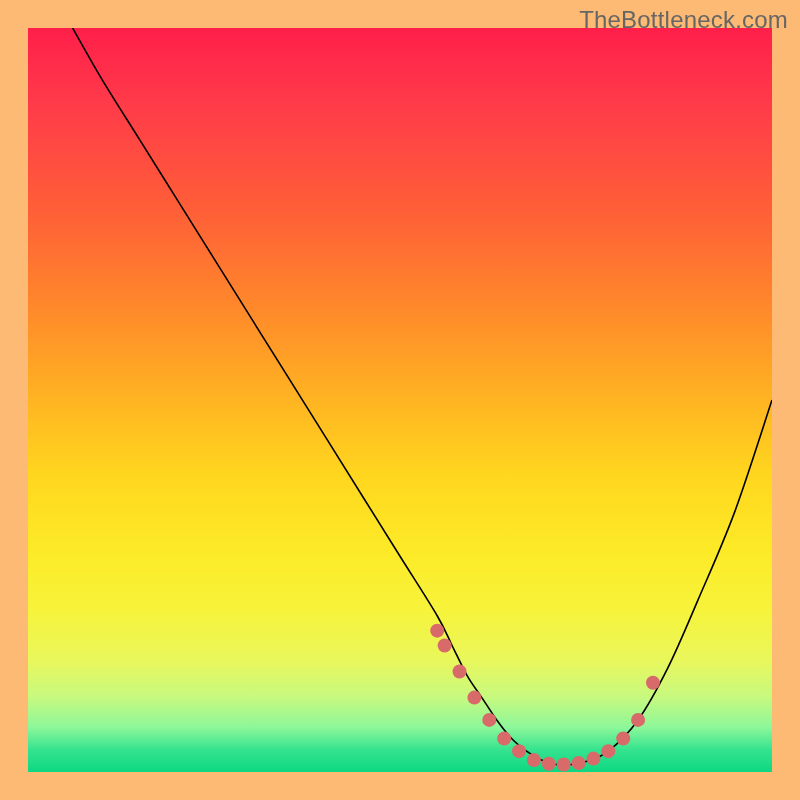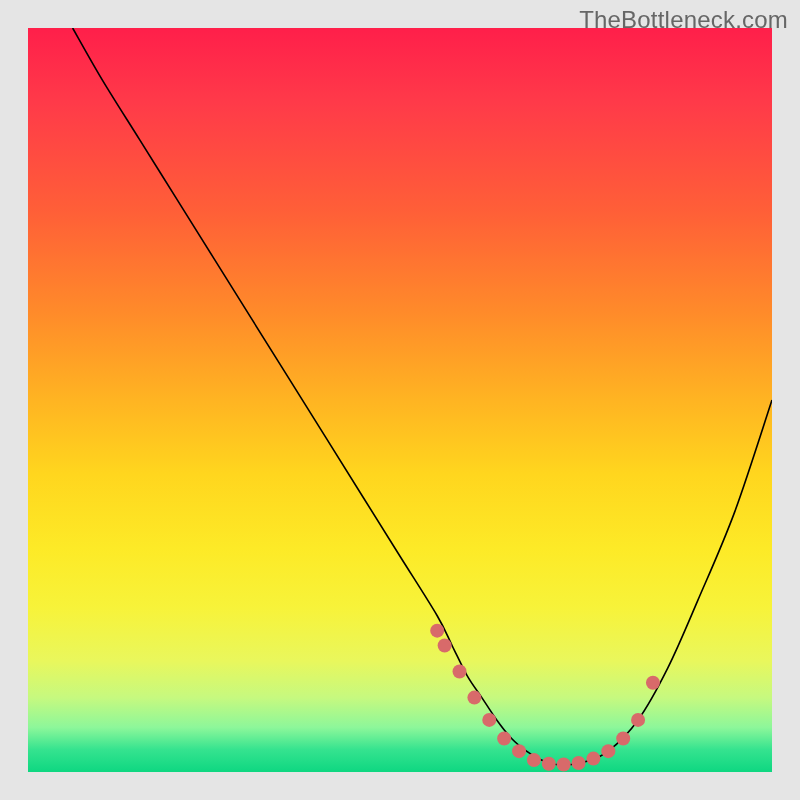--- a/index.html
+++ b/index.html
@@ -1,21 +1,21 @@
 <!DOCTYPE html>
 <html><head>
 <meta charset="utf-8">
 <style>
   * { margin: 0; padding: 0; box-sizing: border-box; }
   html, body { width: 800px; height: 800px; overflow: hidden; background: #000; }
   .frame {
     position: relative;
     width: 800px;
     height: 800px;
-    background: #e5e5e5;
+    background: #fdba74;
   }
   .watermark {
     position: absolute;
     top: 6px;
     right: 12px;
     font-family: Arial, Helvetica, sans-serif;
     font-size: 24px;
     font-weight: 500;
     color: #666;
     letter-spacing: 0.2px;

